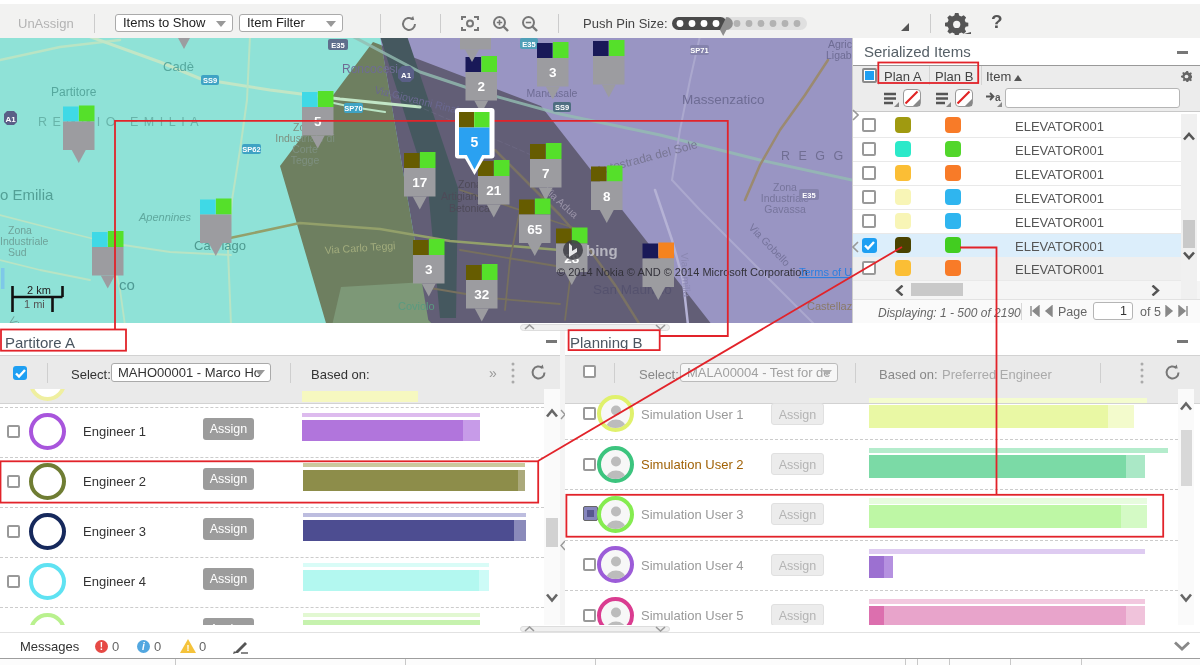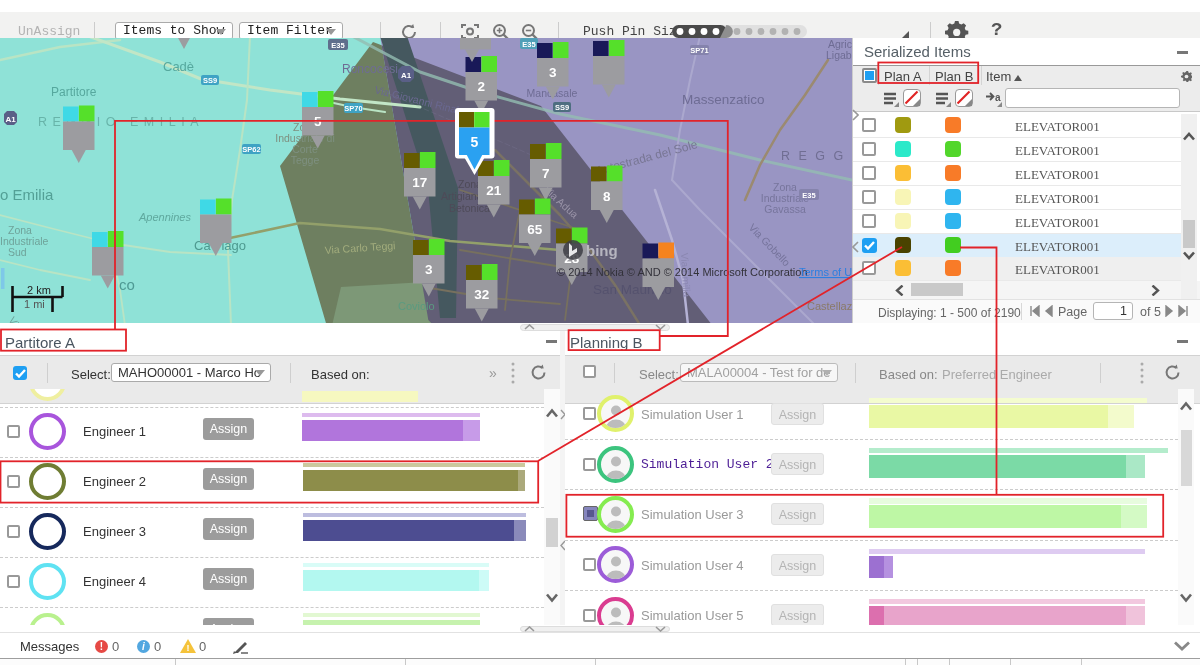--- a/index.html
+++ b/index.html
@@ -1,20 +1,20 @@
 <!DOCTYPE html>
 <html><head>
 <meta charset="utf-8">
 <style>
 * { margin:0; padding:0; box-sizing:border-box; }
 html,body { width:1200px; height:665px; overflow:hidden; }
 body { font-family:"Liberation Sans", sans-serif; position:relative; background:#fff; }
 .abs { position:absolute; }
 
-#toolbar { left:0; top:12px; width:1200px; height:38px; background:#f2f2f1; border-bottom:4px solid #6d28d9;font-family:Liberation Mono, monospace; }
+#toolbar { left:0; top:4px; width:1200px; height:38px; background:#f2f2f1; border-bottom:4px solid #6d28d9; }
 .tsep { position:absolute; top:10px; height:19px; width:1px; background:#ccc; }
 .ddl { position:absolute; top:10px; height:18px; background:#fff; border:1px solid #aaa; border-radius:3px; font-size:13px; color:#222; padding-left:7px; line-height:16px; }
 .ddl .arr { position:absolute; right:6px; top:6px; width:0; height:0; border-left:5px solid transparent; border-right:5px solid transparent; border-top:6px solid #999; }
 
 #rightpanel { left:852px; top:38px; width:348px; height:285px; background:#fff; border-left:1px solid #ccc; }
 #split1 { left:0; top:323px; width:1200px; height:8px; background:#fff; }
 #planA { left:0; top:331px; width:560px; height:294px; background:#fff; }
 #vsplit { left:560px; top:331px; width:5px; height:294px; background:#f4f4f4; }
 #planB { left:565px; top:331px; width:635px; height:294px; background:#fff; }
 #split2 { left:0; top:625px; width:1200px; height:7px; background:#fff; }
@@ -26,21 +26,21 @@
 .ptoolbar { position:absolute; left:0; top:24px; height:49px; background:#eaeaea; border-top:1px solid #d2d2d2; border-bottom:1px solid #d2d2d2; }
 .psep { position:absolute; top:7px; height:20px; width:1px; background:#cfcfcf; }
 .rowname { position:absolute; font-size:13px; }
 .assignA { position:absolute; left:203px; width:51px; height:22px; background:#9c9c9c; color:#fff; font-size:12.5px; text-align:center; line-height:22px; border-radius:3px; }
 .assignB { position:absolute; left:206px; width:53px; height:22px; background:#ececec; color:#b4b4b4; font-size:12.5px; text-align:center; line-height:22px; border-radius:3px; border:1px solid #e0e0e0; }
 .cbx { position:absolute; width:13px; height:13px; border:2px solid #999; border-radius:2px; background:#fff; }
 .ring { position:absolute; width:37px; height:37px; border-radius:50%; background:#fff; overflow:hidden; }
 .bar { position:absolute; }
 .dashsep { position:absolute; left:0; border-top:1px dashed #ccc; height:0; }
 
-.srow { position:absolute; left:0; width:329px; height:24px; border-bottom:1px solid #e9e9e9;font-family:Liberation Serif, serif; }
+.srow { position:absolute; left:0; width:329px; height:24px; border-bottom:1px solid #e9e9e9; }
 .sq { position:absolute; top:3px; width:16px; height:16px; border-radius:4px; }
 .eltxt { position:absolute; left:162px; top:5px; font-size:13px; color:#555; }
 .scbx { position:absolute; left:9px; top:4px; width:14px; height:14px; border:2px solid #999; border-radius:2px; background:#fff; }
 svg { display:block; }
 #anno { left:0; top:0; z-index:60; pointer-events:none; }
 #mapc { left:0; top:38px; z-index:1; }
 </style>
 </head>
 <body>
 
@@ -447,21 +447,21 @@
     <svg class="abs" style="left:42px;top:4px;" width="9" height="11">
         <path d="M7.5 0.5L2 5.5 7.5 10.5" stroke="#555" stroke-width="2.4" fill="none"></path>
       </svg>
     <div class="abs" style="left:58px;top:2px;width:52px;height:13px;background:#c9c9c9;"></div>
     <svg class="abs" style="left:298px;top:4px;" width="9" height="11">
         <path d="M1.5 0.5L7 5.5 1.5 10.5" stroke="#555" stroke-width="2.4" fill="none"></path>
       </svg>
   </div>
 
   <div class="abs" style="left:0;top:261px;width:348px;height:24px;background:#fafafa;border-top:1px solid #e2e2e2;">
-    <div class="abs" style="left:25px;top:6px;font-size:12px;color:#666;">Displaying: 1 - 500 of 2190</div>
+    <div class="abs" style="left:25px;top:6px;font-size:12px;color:#666;font-style:italic;">Displaying: 1 - 500 of 2190</div>
     <div class="abs" style="left:168px;top:3px;width:1px;height:17px;background:#d8d8d8;"></div>
     <svg class="abs" style="left:176px;top:5px;" width="11" height="12">
         <path d="M2 1v10M10 1L4 6l6 5z" fill="#888" stroke="#888" stroke-width="1.4"></path>
       </svg>
     <svg class="abs" style="left:191px;top:5px;" width="9" height="12">
         <path d="M8 1L2 6l6 5z" fill="#888" stroke="#888" stroke-width="1.4"></path>
       </svg>
     <div class="abs" style="left:205px;top:5px;font-size:12.5px;color:#666;">Page</div>
     <div class="abs" style="left:240px;top:2px;width:40px;height:18px;background:#fff;border:1px solid #b5b5b5;border-radius:3px;font-size:12.5px;color:#333;text-align:right;line-height:17px;padding-right:5px;">1</div>
     <div class="abs" style="left:287px;top:5px;font-size:12.5px;color:#666;">of 5</div>
@@ -621,21 +621,21 @@
 <div class="bar" style="left:304px;top:15.600000000000001px;width:239px;height:23.3px;background:#e9f8a4;"></div>
 <div class="bar" style="left:543px;top:15.600000000000001px;width:26px;height:23.3px;background:#f3fbcc;"></div>
 <div class="dashsep" style="top:49.99999999999999px;width:613px;"></div>
 <div class="cbx" style="left:18px;top:68.6px;"></div>
 <div class="ring" style="left:32px;top:56.599999999999994px;border:4px solid #3cc47e;background:#f7f7f7;">
         <svg class="abs" style="left:1.5px;top:2px;" width="26" height="27">
           <circle cx="13" cy="9.5" r="5" fill="#bcbcbc"></circle>
           <path d="M3 27a10 8.5 0 0 1 20 0z" fill="#bcbcbc"></path>
         </svg>
       </div>
-<div class="rowname" style="left:76px;top:68.1px;color:#4c1d95;font-family:Liberation Mono, monospace;">Simulation User 2</div>
+<div class="rowname" style="left:76px;top:68.1px;color:#a16207;">Simulation User 2</div>
 <div class="assignB" style="top:64.1px;">Assign</div>
 <div class="bar" style="left:304px;top:58.89999999999999px;width:299px;height:5.5px;background:#b4eccc;"></div>
 <div class="bar" style="left:304px;top:65.89999999999999px;width:257px;height:23.3px;background:#7bdaa6;"></div>
 <div class="bar" style="left:561px;top:65.89999999999999px;width:19px;height:23.3px;background:#aae8c6;"></div>
 <div class="dashsep" style="top:100.30000000000001px;width:613px;"></div>
 <div class="abs" style="left:18px;top:116.9px;width:15px;height:15px;background:#8686bd;border:1px solid #666;border-radius:2px;">
         <div class="abs" style="left:3px;top:3px;width:7px;height:7px;background:#57578f;"></div>
       </div>
 <div class="ring" style="left:32px;top:106.9px;border:4px solid #85ec50;background:#f7f7f7;">
         <svg class="abs" style="left:1.5px;top:2px;" width="26" height="27">

